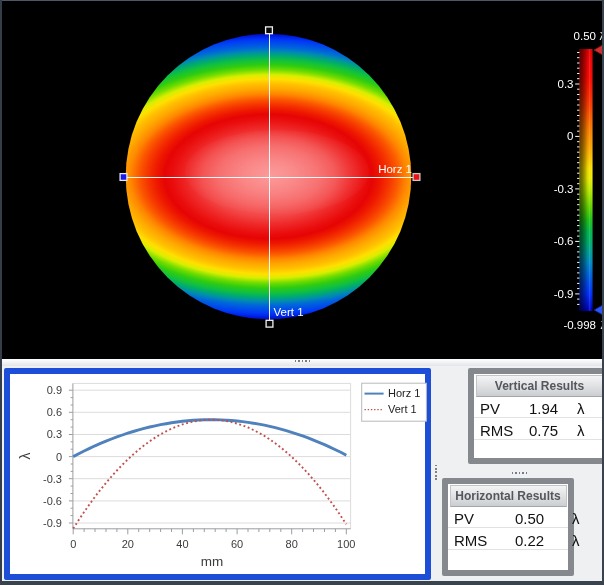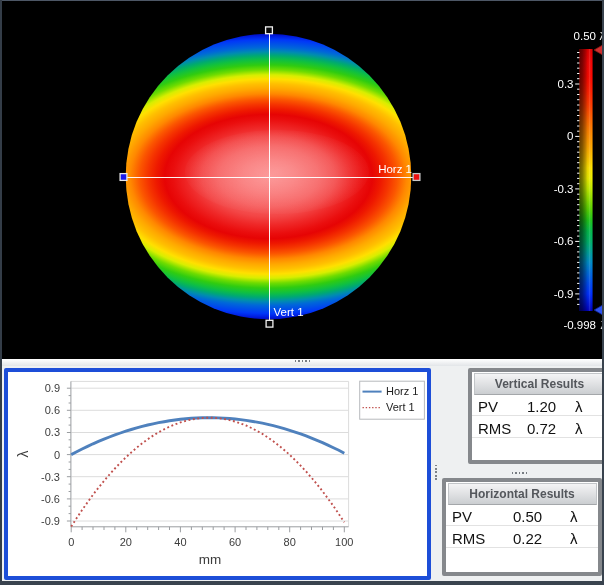--- a/index.html
+++ b/index.html
@@ -4,21 +4,21 @@
   html,body{margin:0;padding:0;background:#000;}
   #win{position:relative;width:604px;height:585px;overflow:hidden;
        background:#eef0f1;font-family:"Liberation Sans",sans-serif;}
   .frame{position:absolute;z-index:50;}
   #splitter{position:absolute;left:1px;top:358.5px;width:601px;height:7.5px;
      background:linear-gradient(#ffffff,#e2e5e8);z-index:5;}
   .hdots{position:absolute;display:flex;gap:2px;z-index:20;}
   .hdots i{width:1.6px;height:1.8px;background:#777c82;display:block;}
   .vdots{position:absolute;display:flex;flex-direction:column;gap:1.8px;z-index:20;}
   .vdots i{width:2px;height:1.7px;background:#7d8287;display:block;}
-  .card{position:absolute;background:#fff;border:4px solid #1d4ed8;
+  .card{position:absolute;background:#fff;border:6px solid #1d4ed8;
      border-radius:2px;box-sizing:border-box;}
   .rescard{border-color:#85888c;}
   .rescard .title{height:20px;line-height:20px;text-align:center;
      font-size:12px;font-weight:bold;color:#54575c;
      background:linear-gradient(#f4f4f5,#e2e3e5 45%,#cbced1);
      border:1px solid #c2c5c8;border-bottom:1px solid #a4a7aa;
      margin:1px 1.5px 0 1.5px;}
   .row{position:relative;height:20.8px;border-bottom:1px solid #e2e2e2;
      font-size:15px;color:#111;}
   .row span{position:absolute;top:3.4px;}
@@ -291,38 +291,38 @@
       <i></i>
       <i></i>
       <i></i>
       <i></i>
     </div>
 
   <div class="card rescard" style="left:468px;top:367.5px;width:143px;height:96.5px;">
     <div class="title">Vertical Results</div>
     <div class="row">
         <span style="left:6px">PV</span>
-        <span style="left:55px">1.20</span>
+        <span style="left:55px">1.94</span>
         <span style="left:103px">λ</span>
       </div>
     <div class="row">
         <span style="left:6px">RMS</span>
-        <span style="left:55px">0.72</span>
+        <span style="left:55px">0.75</span>
         <span style="left:103px">λ</span>
       </div>
   </div>
   <div class="hdots" style="left:511.5px;top:471.8px">
     <i></i>
       <i></i>
       <i></i>
       <i></i>
       <i></i>
     </div>
 
-  <div class="card rescard" style="left:442px;top:477.5px;width:160px;height:98.5px;">
+  <div class="card rescard" style="left:442px;top:477.5px;width:132px;height:98.5px;">
     <div class="title">Horizontal Results</div>
     <div class="row">
         <span style="left:6px">PV</span>
         <span style="left:67px">0.50</span>
         <span style="left:124px">λ</span>
       </div>
     <div class="row">
         <span style="left:6px">RMS</span>
         <span style="left:67px">0.22</span>
         <span style="left:124px">λ</span>

